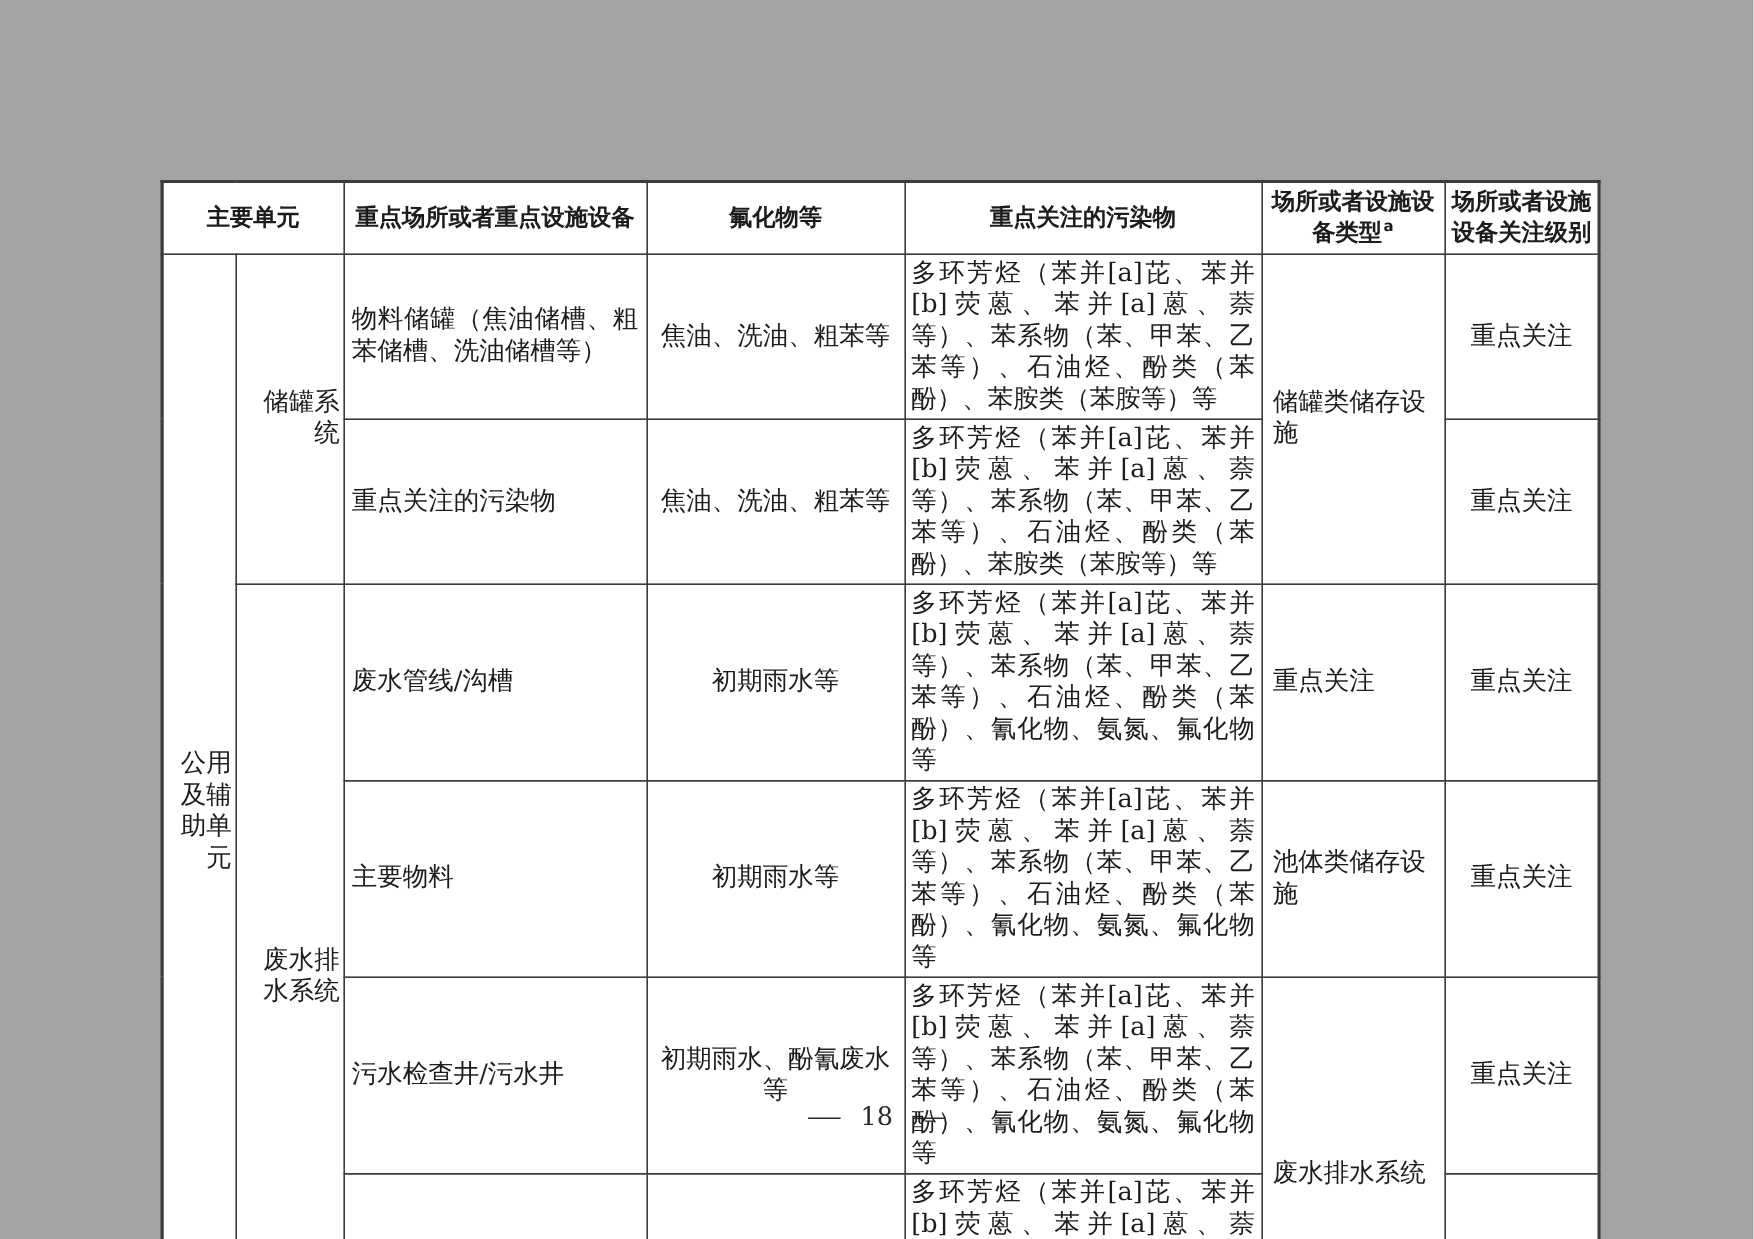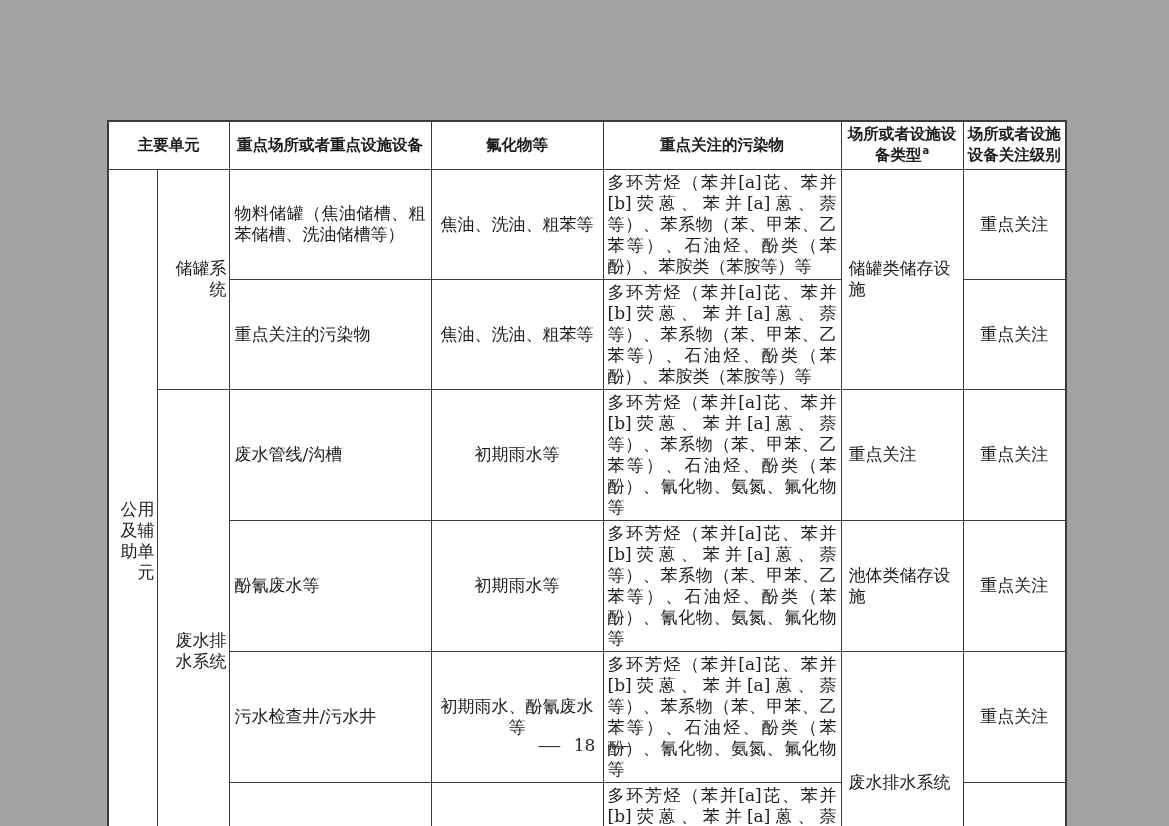--- a/index.html
+++ b/index.html
@@ -133,21 +133,21 @@
     <tr class="body-row">
       <td class="col-sub" rowspan="4">废水排水系统</td>
       <td class="col-place">废水管线/沟槽</td>
       <td class="col-material">初期雨水等</td>
       <td class="col-pollutants">多环芳烃（苯并[a]芘、苯并[b]荧蒽、苯并[a]蒽、萘等）、苯系物（苯、甲苯、乙苯等）、石油烃、酚类（苯酚）、氰化物、氨氮、氟化物等</td>
       <td class="col-type">重点关注</td>
       <td class="col-level">重点关注</td>
     </tr>
 
     <tr class="body-row">
-      <td class="col-place">酚氰废水等</td>
+      <td class="col-place">主要物料</td>
       <td class="col-material">初期雨水等</td>
       <td class="col-pollutants">多环芳烃（苯并[a]芘、苯并[b]荧蒽、苯并[a]蒽、萘等）、苯系物（苯、甲苯、乙苯等）、石油烃、酚类（苯酚）、氰化物、氨氮、氟化物等</td>
       <td class="col-type">池体类储存设施</td>
       <td class="col-level">重点关注</td>
     </tr>
 
     <tr class="body-row">
       <td class="col-place">污水检查井/污水井</td>
       <td class="col-material">初期雨水、酚氰废水等</td>
       <td class="col-pollutants">多环芳烃（苯并[a]芘、苯并[b]荧蒽、苯并[a]蒽、萘等）、苯系物（苯、甲苯、乙苯等）、石油烃、酚类（苯酚）、氰化物、氨氮、氟化物等</td>

